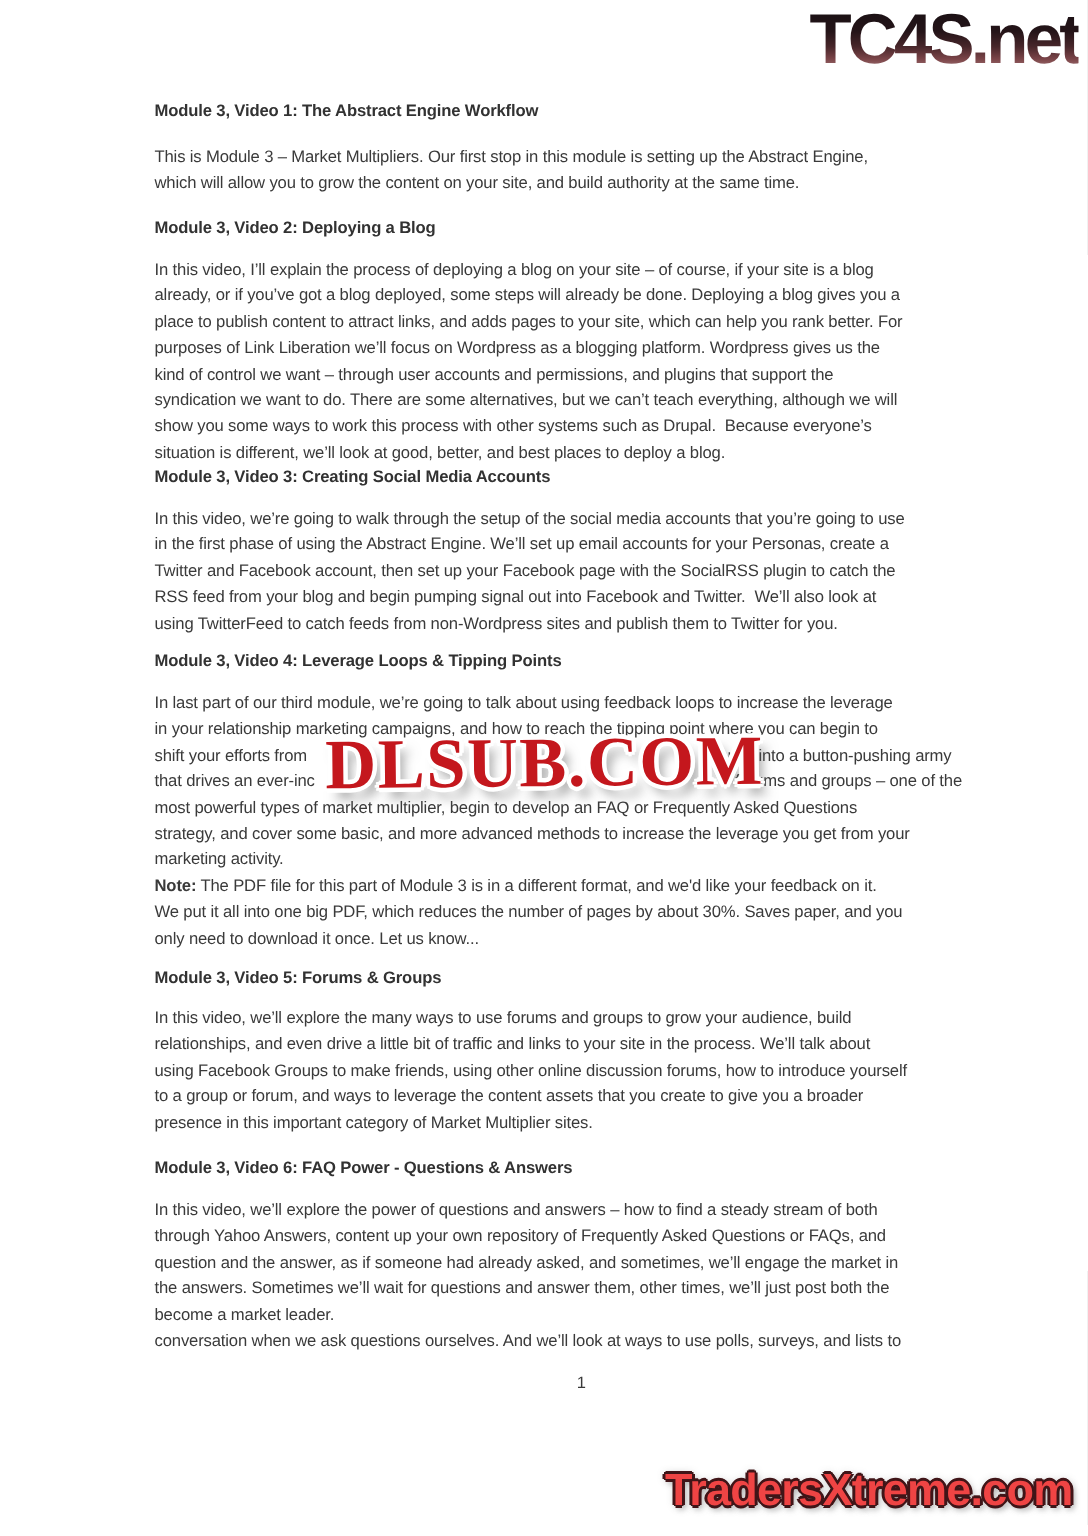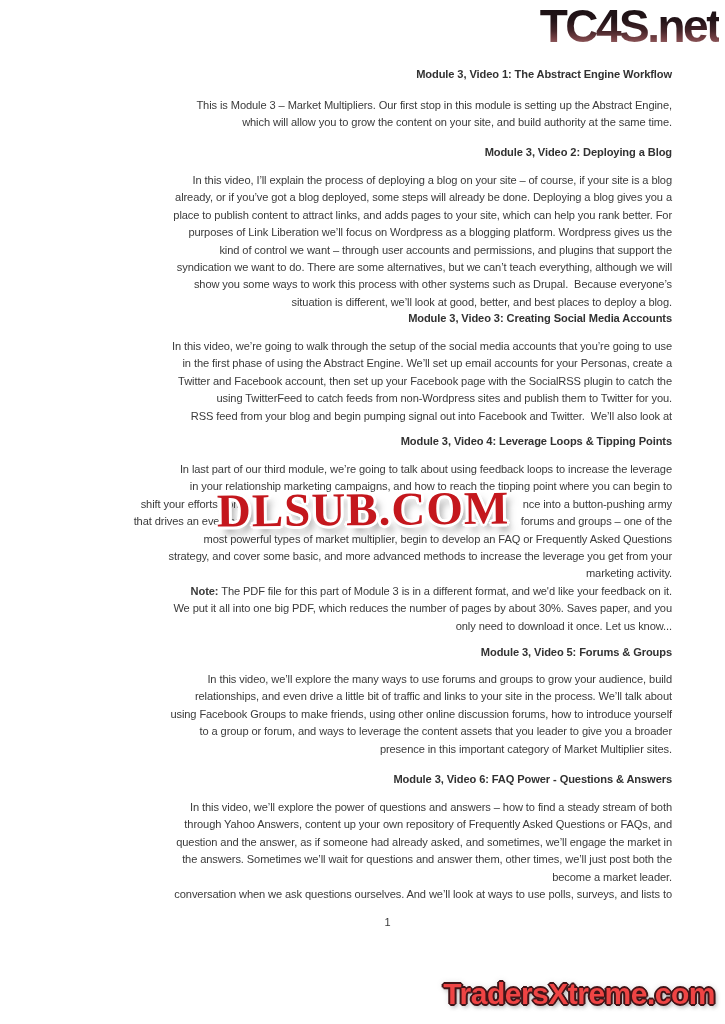--- a/index.html
+++ b/index.html
@@ -2,21 +2,21 @@
 <html><head>
 <meta charset="utf-8">
 <style>
   html,body{margin:0;padding:0;background:#e8e8e8;}
   .page{
     position:relative;width:725px;height:1024px;background:#ffffff;
     overflow:hidden;font-family:"Liberation Sans",sans-serif;color:#3a3a3a;
     margin:0 auto;
   }
   .content{position:absolute;left:103px;top:0;width:569px;height:100%;}
-  .h,.p{position:absolute;left:0;width:100%;font-size:11.1px;line-height:17.4px;letter-spacing:-0.1px;text-align:right;}
+  .h,.p{position:absolute;left:0;width:100%;font-size:11.1px;line-height:17.4px;letter-spacing:-0.1px;}
   .h{font-weight:700;color:#323232;}
   .line{white-space:pre;}
   .pagenum{position:absolute;top:916px;left:0;width:100%;text-align:center;font-size:11px;color:#3a3a3a;}
 
   
   .tc4s{
     position:absolute;top:2px;right:6px;
     font-size:46px;font-weight:800;letter-spacing:-2.5px;line-height:46px;
     color:#2a1a1c;transform:scaleY(1.02);transform-origin:top right;
   }
@@ -74,22 +74,22 @@
         <div class="line">syndication we want to do. There are some alternatives, but we can’t teach everything, although we will</div>
         <div class="line">show you some ways to work this process with other systems such as Drupal.  Because everyone’s</div>
         <div class="line">situation is different, we’ll look at good, better, and best places to deploy a blog.</div>
       </div>
 
     <div class="h" style="top:310px">Module 3, Video 3: Creating Social Media Accounts</div>
     <div class="p" style="top:338px">
         <div class="line">In this video, we’re going to walk through the setup of the social media accounts that you’re going to use</div>
         <div class="line">in the first phase of using the Abstract Engine. We’ll set up email accounts for your Personas, create a</div>
         <div class="line">Twitter and Facebook account, then set up your Facebook page with the SocialRSS plugin to catch the</div>
+        <div class="line">RSS feed from your blog and begin pumping signal out into Facebook and Twitter.  We’ll also look at</div>
         <div class="line">using TwitterFeed to catch feeds from non-Wordpress sites and publish them to Twitter for you.</div>
-        <div class="line">RSS feed from your blog and begin pumping signal out into Facebook and Twitter.  We’ll also look at</div>
       </div>
 
     <div class="h" style="top:433px">Module 3, Video 4: Leverage Loops &amp; Tipping Points</div>
     <div class="p" style="top:461px">
       <div>
           <div class="line">In last part of our third module, we’re going to talk about using feedback loops to increase the leverage</div>
           <div class="line">in your relationship marketing campaigns, and how to reach the tipping point where you can begin to</div>
           <div class="line">shift your efforts from                                                                                              nce into a button-pushing army</div>
           <div class="line">that drives an ever-inc                                                                                              forums and groups – one of the</div>
           <div class="line">most powerful types of market multiplier, begin to develop an FAQ or Frequently Asked Questions</div>
@@ -99,21 +99,21 @@
       <div class="line"><b>Note:</b><span> The PDF file for this part of Module 3 is in a different format, and we'd like your feedback on it.</span></div>
       <div class="line">We put it all into one big PDF, which reduces the number of pages by about 30%. Saves paper, and you</div>
       <div class="line">only need to download it once. Let us know...</div>
     </div>
 
     <div class="h" style="top:644px">Module 3, Video 5: Forums &amp; Groups</div>
     <div class="p" style="top:671px">
         <div class="line">In this video, we’ll explore the many ways to use forums and groups to grow your audience, build</div>
         <div class="line">relationships, and even drive a little bit of traffic and links to your site in the process. We’ll talk about</div>
         <div class="line">using Facebook Groups to make friends, using other online discussion forums, how to introduce yourself</div>
-        <div class="line">to a group or forum, and ways to leverage the content assets that you leader to give you a broader</div>
+        <div class="line">to a group or forum, and ways to leverage the content assets that you create to give you a broader</div>
         <div class="line">presence in this important category of Market Multiplier sites.</div>
       </div>
 
     <div class="h" style="top:771px">Module 3, Video 6: FAQ Power - Questions &amp; Answers</div>
     <div class="p" style="top:799px">
         <div class="line">In this video, we’ll explore the power of questions and answers – how to find a steady stream of both</div>
         <div class="line">through Yahoo Answers, content up your own repository of Frequently Asked Questions or FAQs, and</div>
         <div class="line">question and the answer, as if someone had already asked, and sometimes, we’ll engage the market in</div>
         <div class="line">the answers. Sometimes we’ll wait for questions and answer them, other times, we’ll just post both the</div>
         <div class="line">become a market leader.</div>

